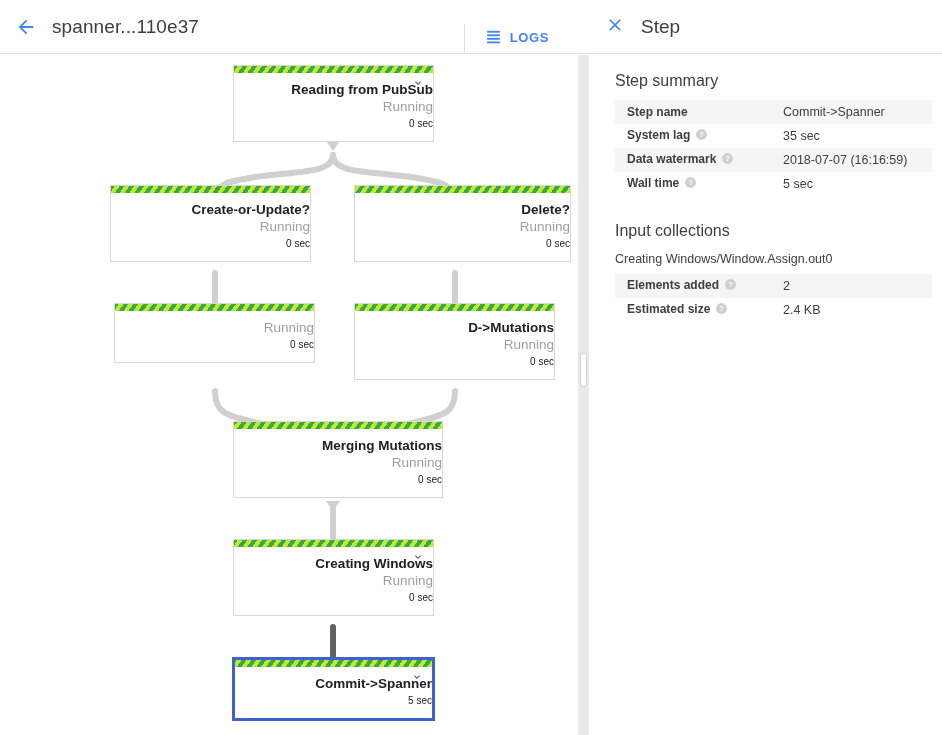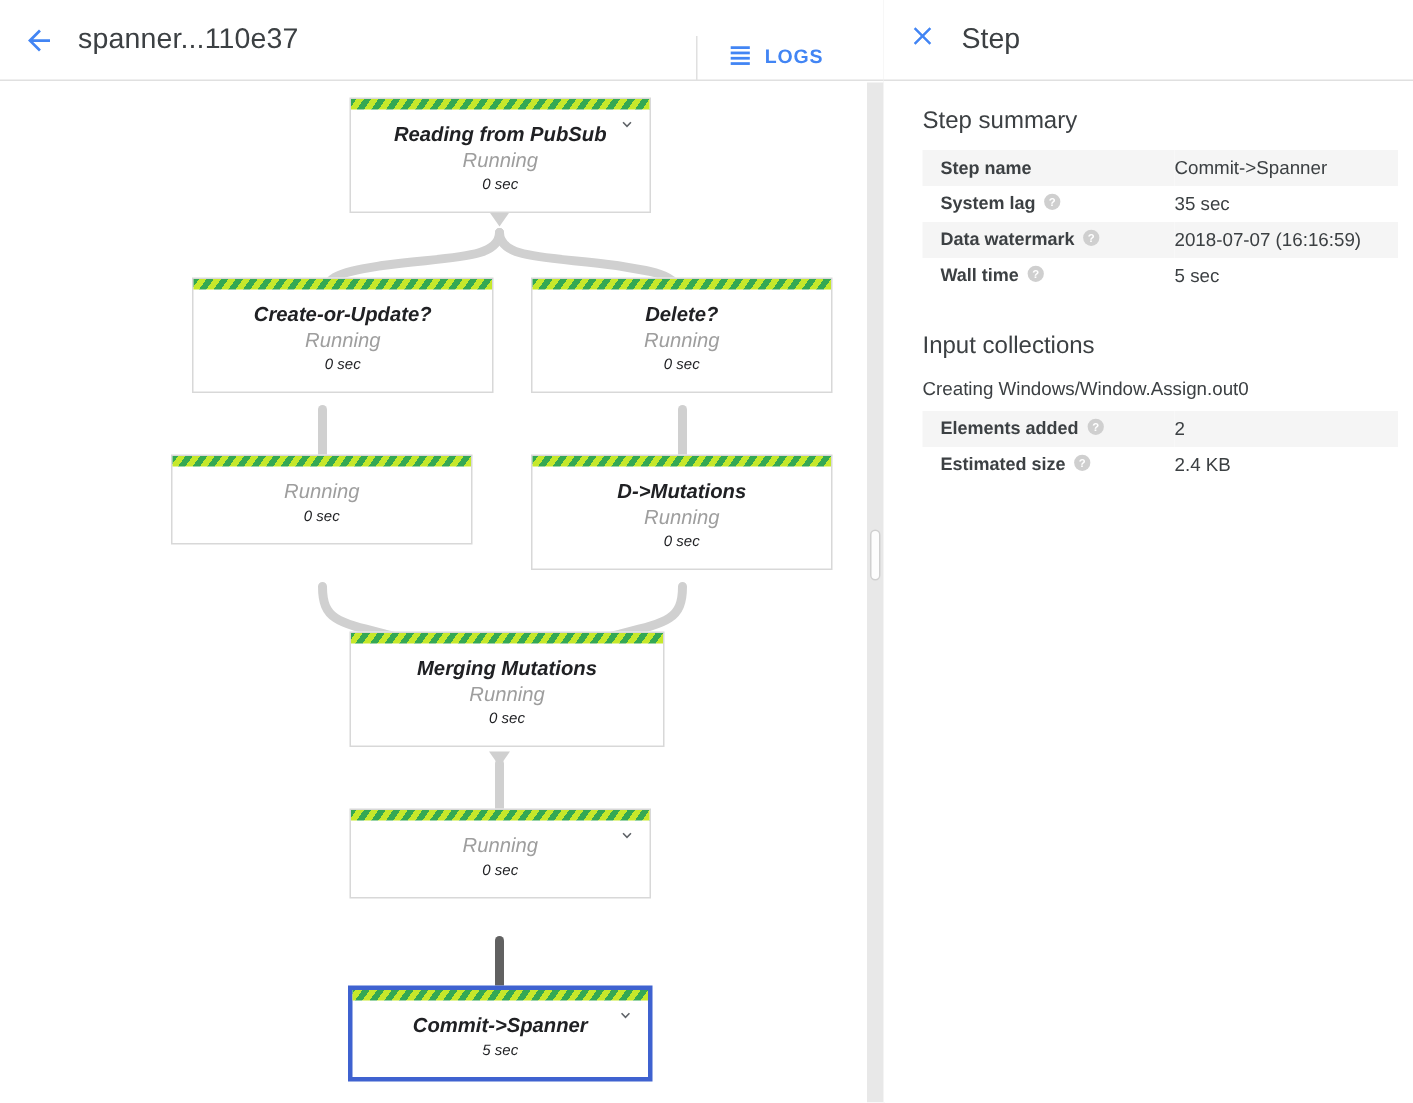--- a/index.html
+++ b/index.html
@@ -75,22 +75,21 @@
   .node-stripe {
     height: 7px; width: 100%;
     background-image: repeating-linear-gradient(
       -55deg,
       #c6e82b 0px, #c6e82b 4px,
       #34a853 4px, #34a853 8px);
   }
   .node.selected .node-stripe { height: 7px; }
   .node-body {
     padding: 8px 0 9px 0;
-    text-align: center;
-    font-style: italic;
+    text-align: right;
   }
   .node-title {
     font-size: 13.5px; font-weight: bold; color: #202124;
     line-height: 17px;
   }
   .node-status {
     font-size: 13.5px; color: #9e9e9e; line-height: 17px;
   }
   .node-time {
     font-size: 10px; color: #202124; line-height: 17px;
@@ -237,29 +236,29 @@
           <div class="node-stripe"></div>
           <div class="node-body">
             <div class="node-title">Reading from PubSub</div>
             <div class="node-status">Running</div>
             <div class="node-time">0 sec</div>
           </div>
           <span class="node-chevron"><svg width="14" height="14" viewBox="0 0 24 24" aria-hidden="true">
               <path d="M7.5 9.5l4.5 4.6 4.5-4.6" fill="none" stroke="#5f6368" stroke-width="1.8"></path>
             </svg></span>
         </div>
-        <div class="node" style="left: 128px; top: 130px; width: 201px;">
+        <div class="node" style="left: 110px; top: 130px; width: 201px;">
           <div class="node-stripe"></div>
           <div class="node-body">
             <div class="node-title">Create-or-Update?</div>
             <div class="node-status">Running</div>
             <div class="node-time">0 sec</div>
           </div>
         </div>
-        <div class="node" style="left: 354px; top: 130px; width: 201px;">
+        <div class="node" style="left: 354px; top: 130px; width: 217px;">
           <div class="node-stripe"></div>
           <div class="node-body">
             <div class="node-title">Delete?</div>
             <div class="node-status">Running</div>
             <div class="node-time">0 sec</div>
           </div>
         </div>
         <div class="node" style="left: 114px; top: 248px; width: 201px;">
           <div class="node-stripe"></div>
           <div class="node-body">
@@ -279,20 +278,21 @@
           <div class="node-stripe"></div>
           <div class="node-body">
             <div class="node-title">Merging Mutations</div>
             <div class="node-status">Running</div>
             <div class="node-time">0 sec</div>
           </div>
         </div>
         <div class="node" style="left: 233px; top: 484px; width: 201px;">
           <div class="node-stripe"></div>
           <div class="node-body">
+            <div class="node-title">Creating Windows</div>
             <div class="node-status">Running</div>
             <div class="node-time">0 sec</div>
           </div>
           <span class="node-chevron"><svg width="14" height="14" viewBox="0 0 24 24" aria-hidden="true">
               <path d="M7.5 9.5l4.5 4.6 4.5-4.6" fill="none" stroke="#5f6368" stroke-width="1.8"></path>
             </svg></span>
         </div>
         <div class="node selected" style="left: 232px; top: 602px; width: 203px;">
           <div class="node-stripe"></div>
           <div class="node-body">

